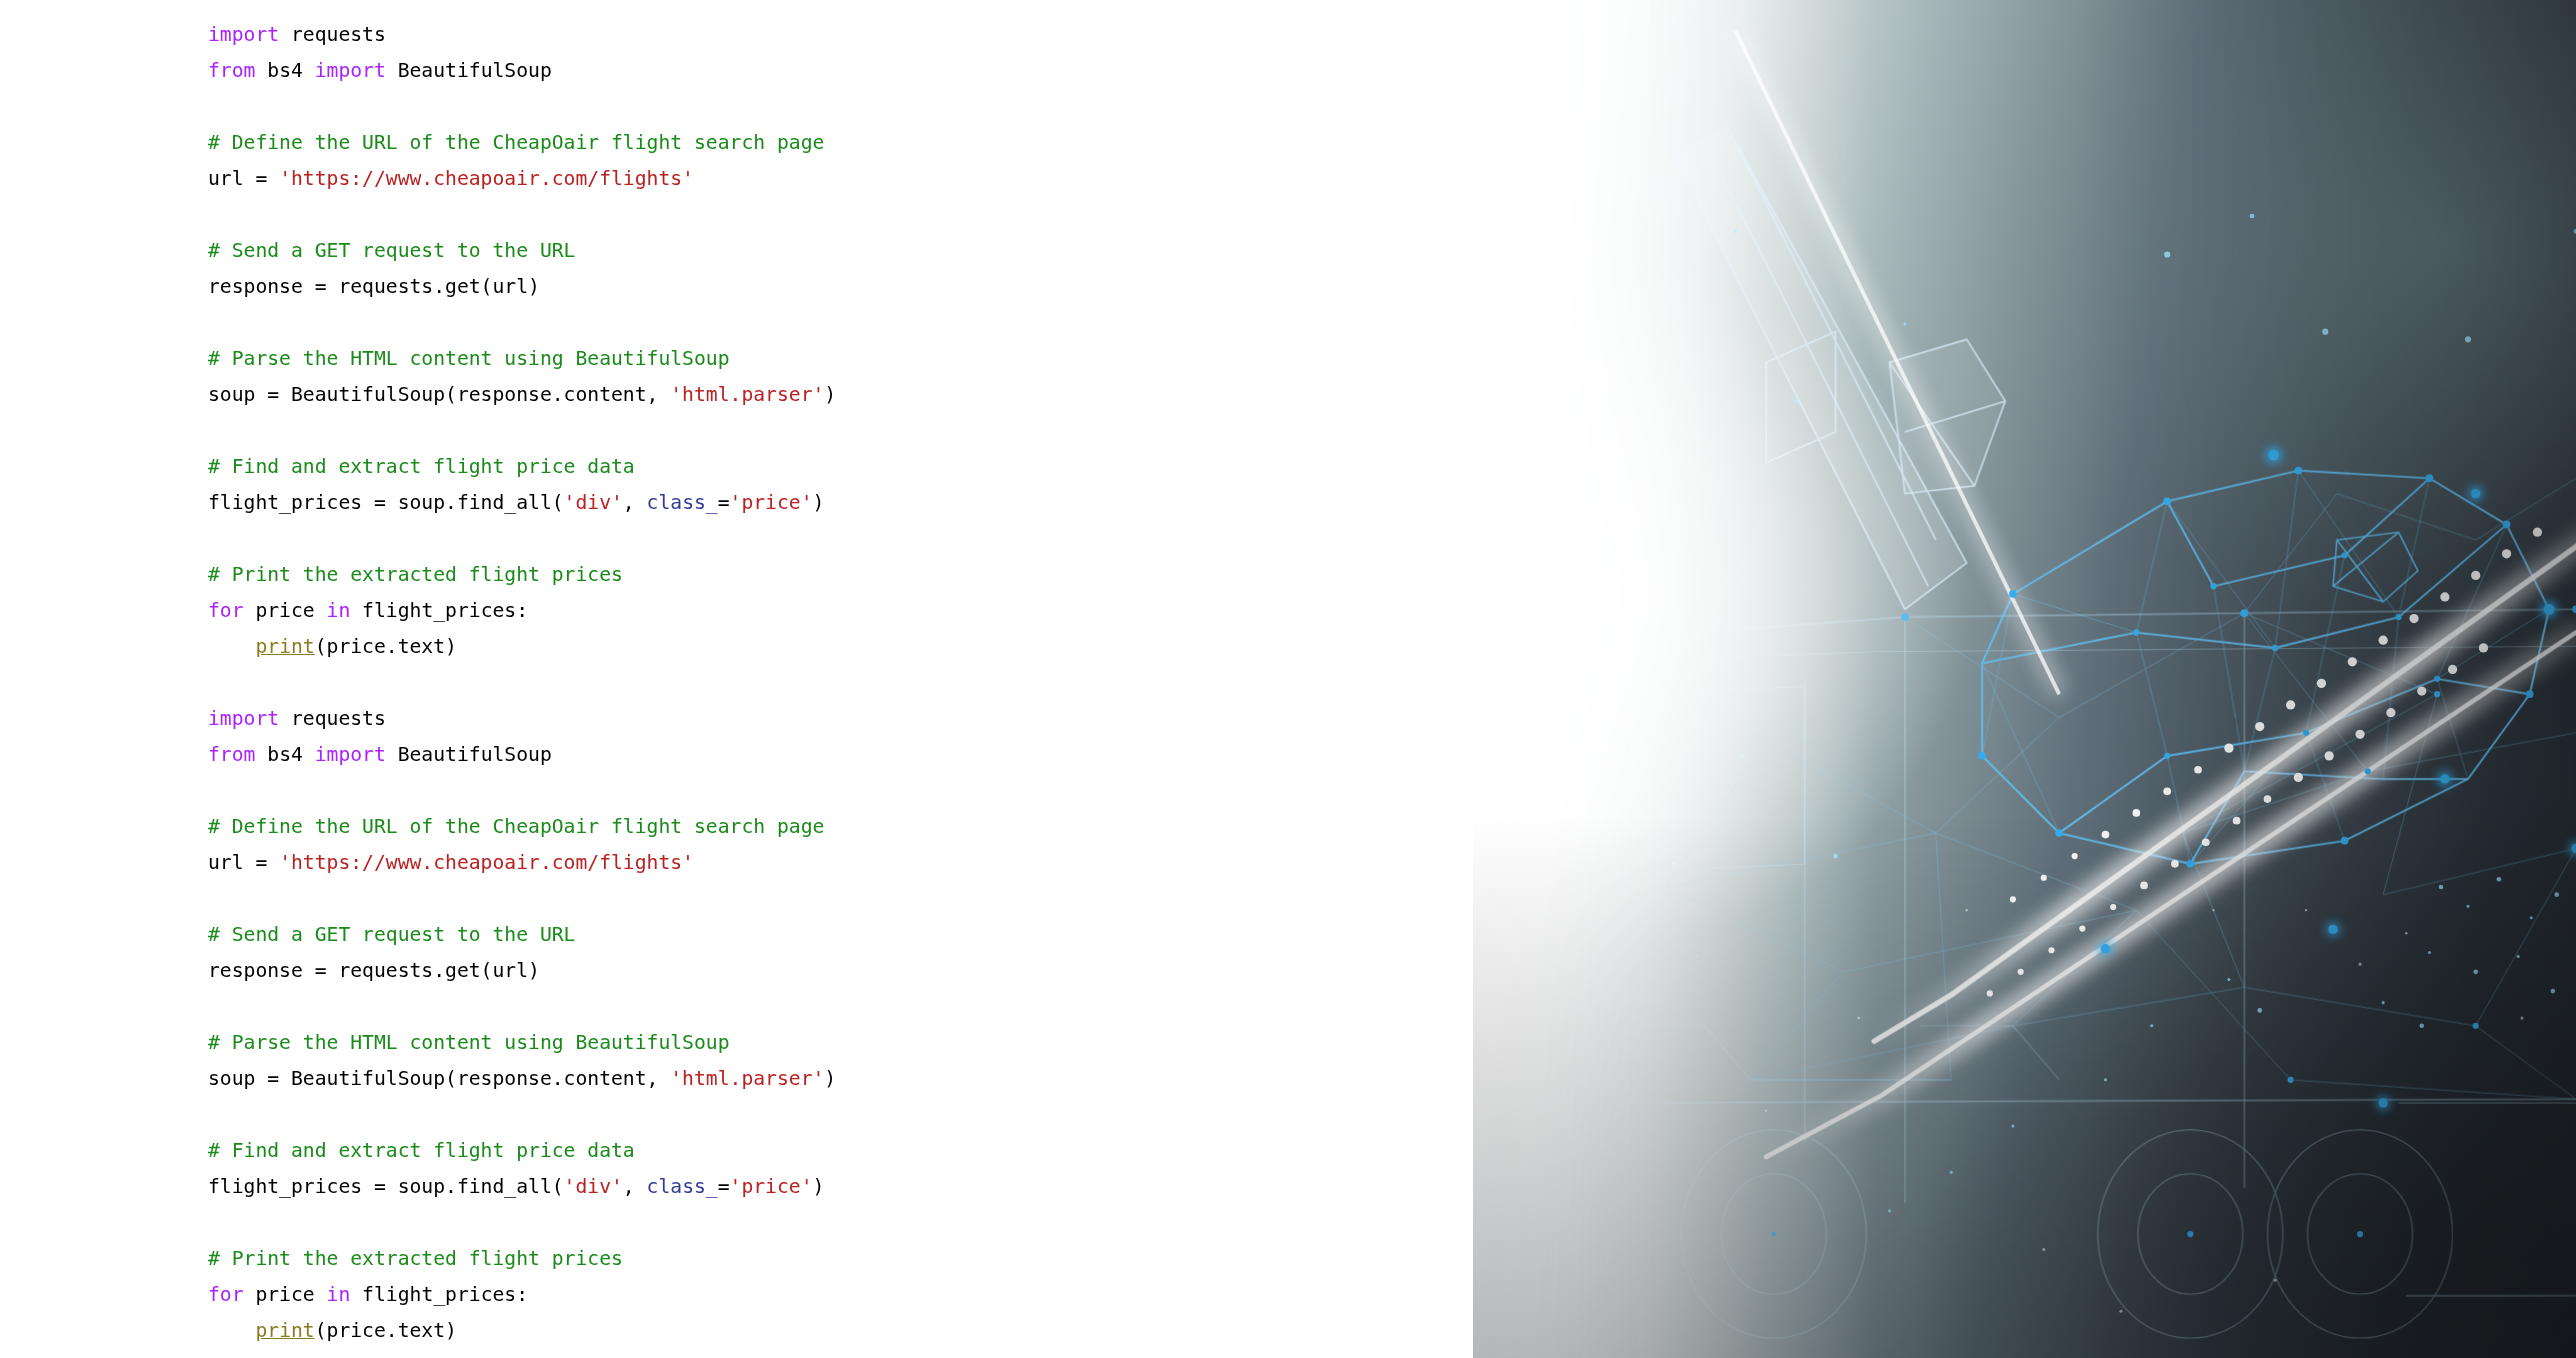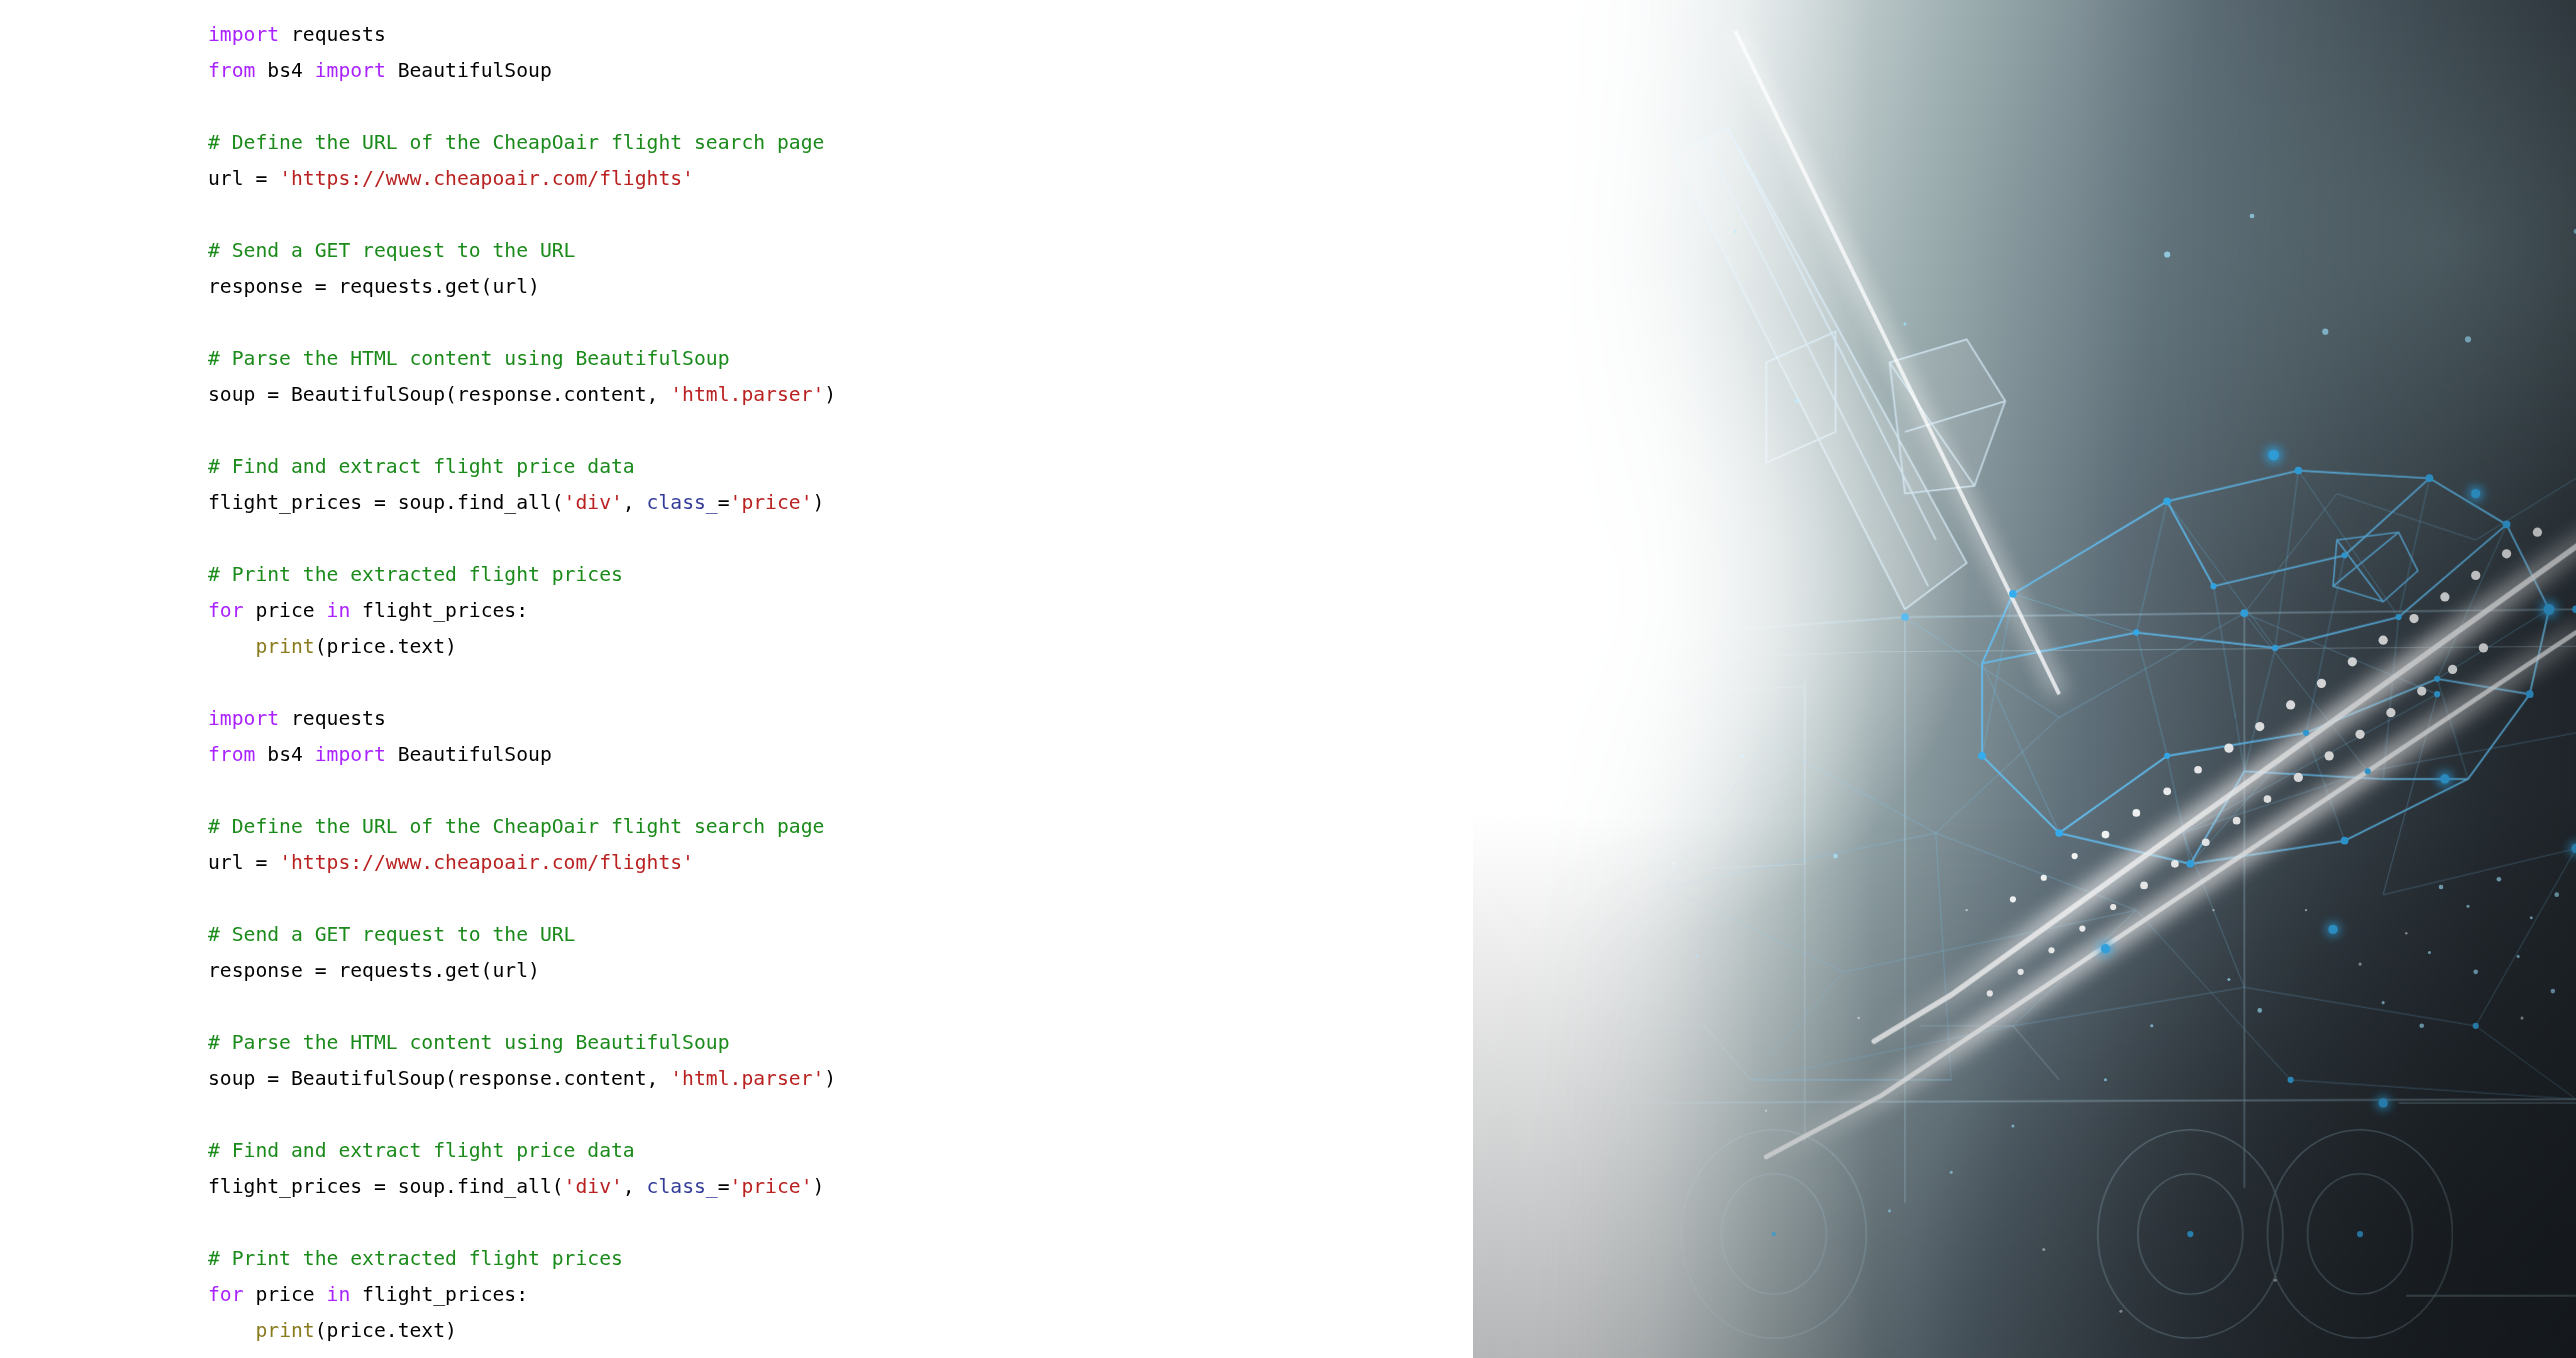--- a/index.html
+++ b/index.html
@@ -102,21 +102,21 @@
     font-family: "DejaVu Sans Mono", "Liberation Mono", monospace;
     font-size: 19.7px;
     line-height: 36px;
     letter-spacing: 0px;
     white-space: pre;
     color: #000000;
   }
   .tok-kw   { color: #AA22FF; font-weight: normal; }
   .tok-cmt  { color: #1A8A1A; margin-top: 44px; }
   .tok-str  { color: #BA2121; text-align: center; }
-  .tok-bfn  { color: #8A7B1F; }
+  .tok-bfn  { color: #8A7B1F; text-decoration: underline; }
   .tok-kwa  { color: #333B99; }
   .tok-txt  { color: #000000; }
   .code-line { display: block; height: 36px; }
 </style>
 <style>.tok-kw{color:#AA22FF}.tok-cmt{color:#1A8A1A}.tok-str{color:#BA2121}.tok-bfn{color:#8A7B1F}.tok-kwa{color:#333B99}.tok-txt{color:#000000}</style></head>
 <body>
 
 <div id="slide" style="background: #be185d;">
 
   <div class="accent-bar" id="accent-light" style="background: rgb(133, 179, 230);"></div>

